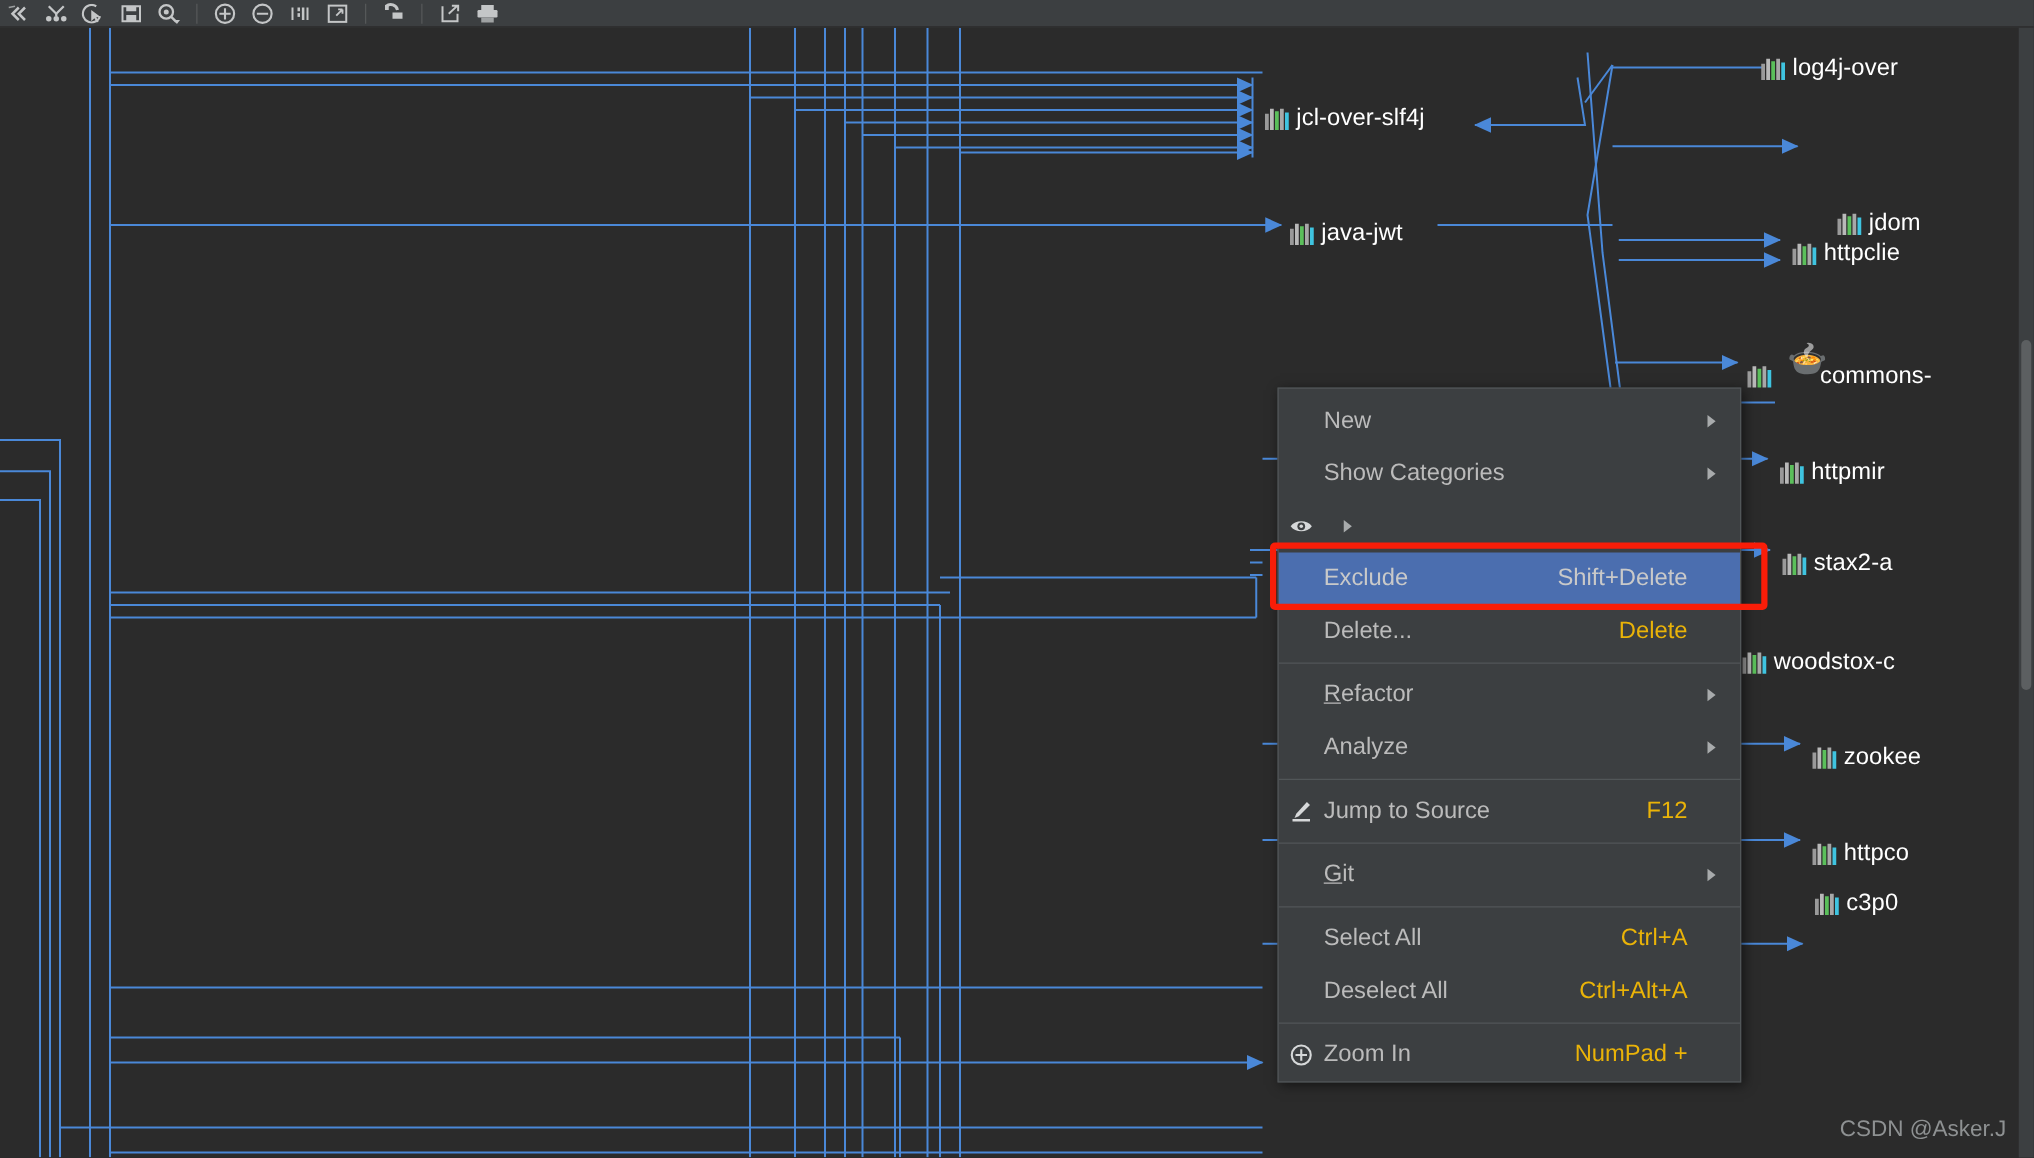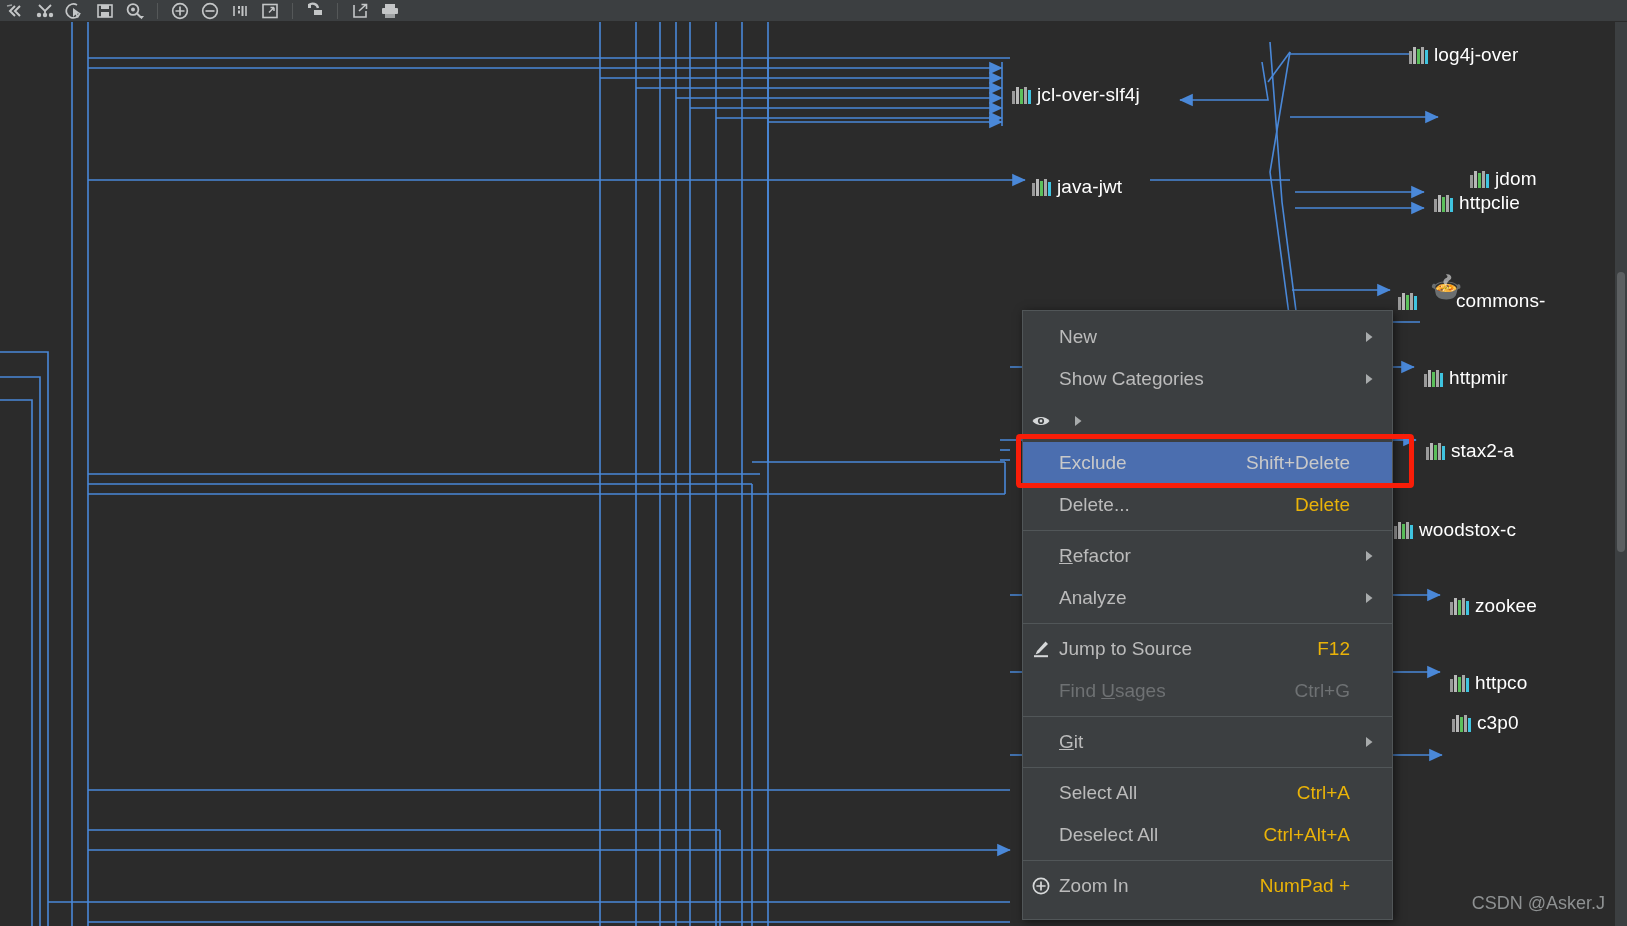--- a/index.html
+++ b/index.html
@@ -86,21 +86,21 @@
   
   #ctx-menu {
     position: absolute;
     left: 1022px;
     top: 310px;
     width: 371px;
     background: #3c3f41;
     border: 1px solid #515658;
     box-shadow: 2px 2px 9px rgba(0,0,0,0.55);
     z-index: 60;
-    padding: 5px 0 12px 0;
+    padding: 5px 0 0 0;
     box-sizing: border-box;
     font-size: 19px;
   }
   .mi {
     position: relative;
     display: flex;
     align-items: center;
     height: 42px;
     padding: 0 14px 0 0;
     box-sizing: border-box;
@@ -598,26 +598,20 @@
       <svg width="20" height="20" viewBox="0 0 20 20">
         <path d="M14.5 2.5 L17 5 L8 14 L4.6 15.4 L6 12 z" fill="#d6d8d9"></path>
         <rect x="3" y="16.2" width="14" height="2" fill="#d6d8d9"></rect>
       </svg>
     </span>
     <span class="mi-label">Jump to Source</span>
     <span class="mi-accel">F12</span>
     <span class="mi-arrow"></span>
   </div>
 
-  <div class="mi disabled">
-    <span class="mi-icon"></span>
-    <span class="mi-label"><span>Find&nbsp;</span><span class="mnemonic">U</span><span>sages</span></span>
-    <span class="mi-accel">Ctrl+G</span>
-    <span class="mi-arrow"></span>
-  </div>
 
   <div class="mi-sep"></div>
 
   <div class="mi">
     <span class="mi-icon"></span>
     <span class="mi-label"><span class="mnemonic">G</span><span>it</span></span>
     <span class="mi-arrow">
       <svg width="9" height="12" viewBox="0 0 9 12">
           <path d="M1 1 L7.5 6 L1 11 z" fill="#a8abac"></path>
         </svg>

